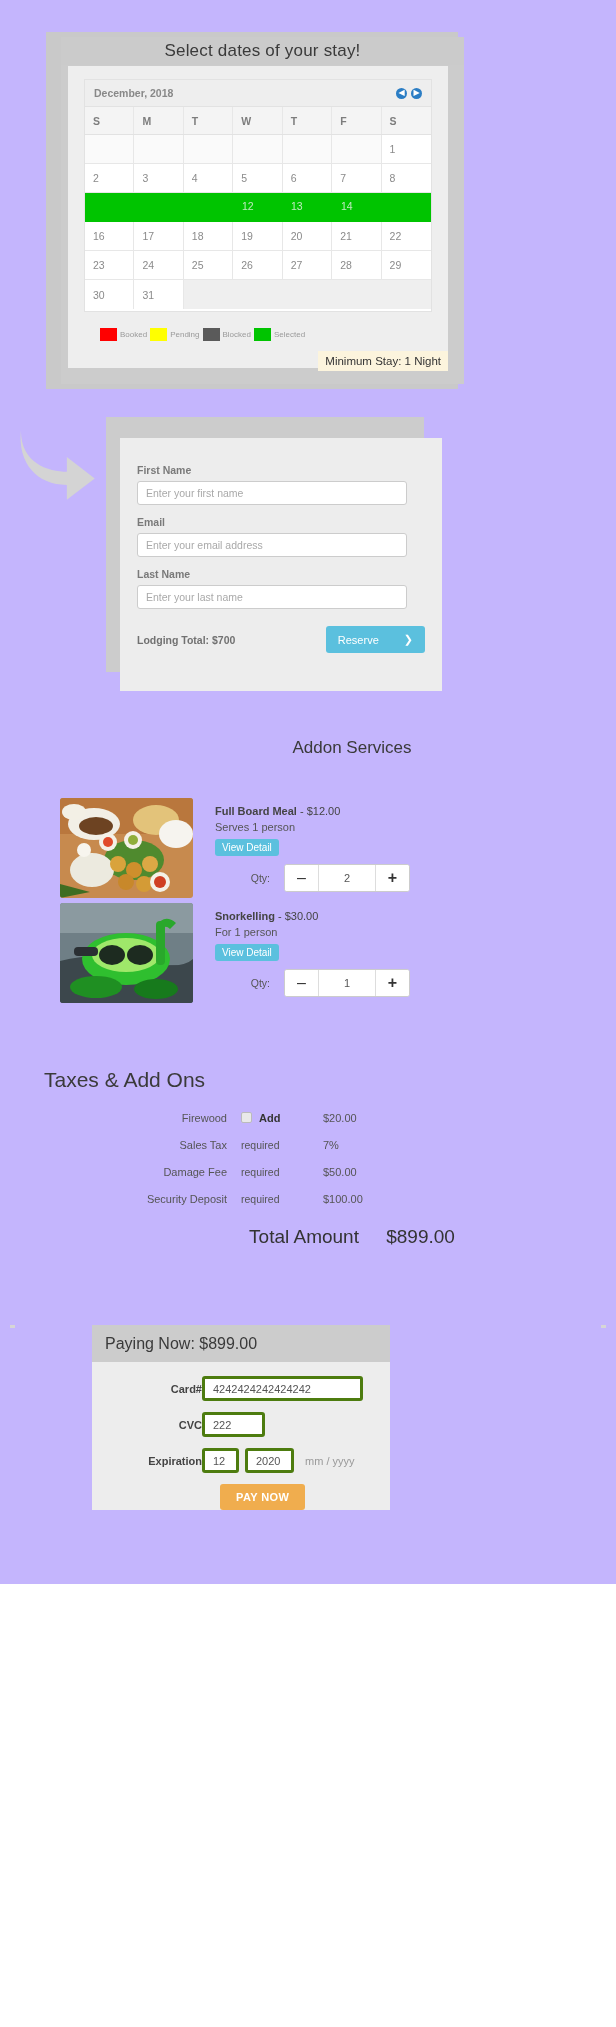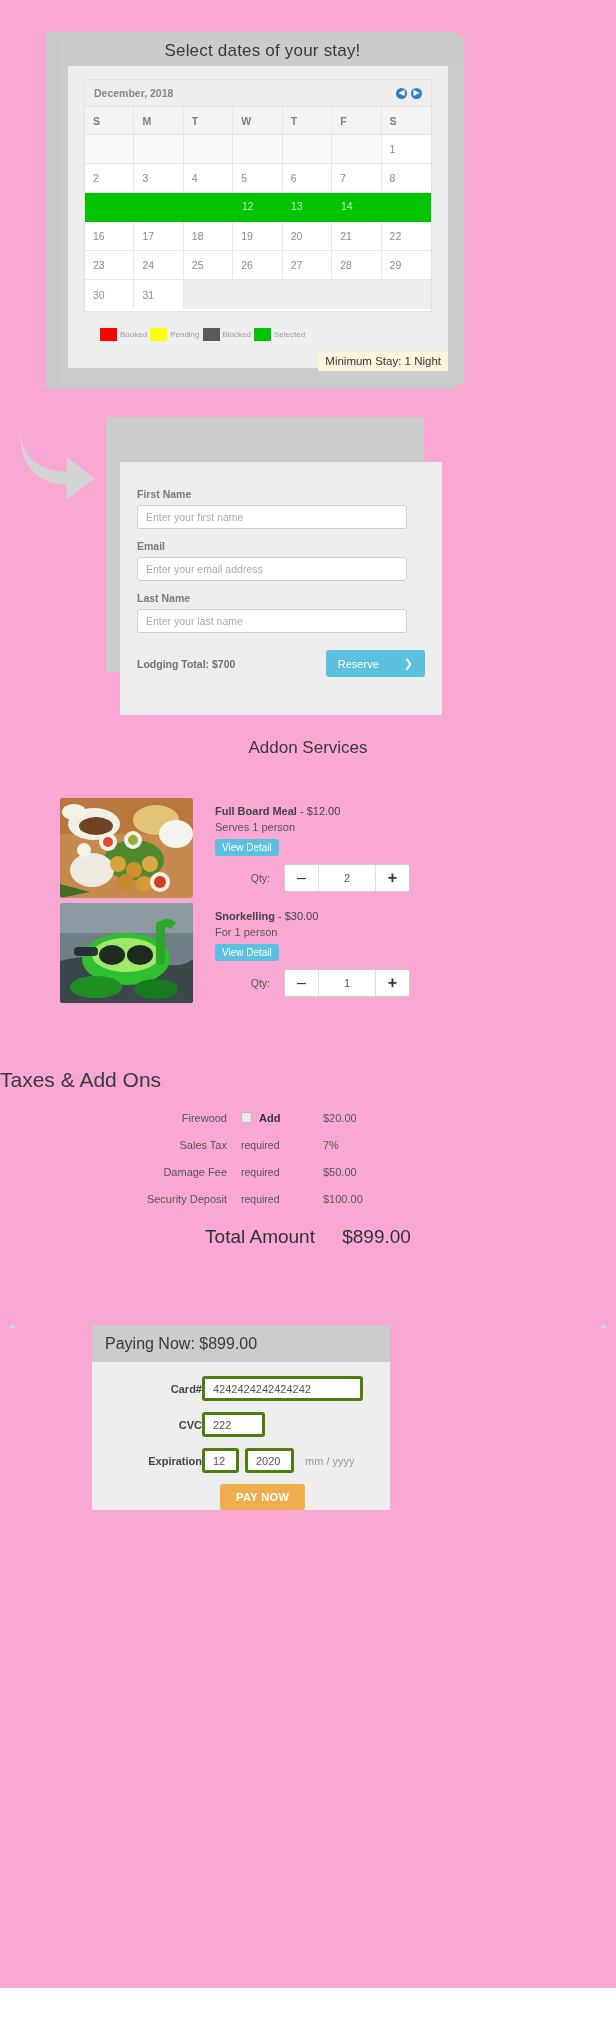--- a/index.html
+++ b/index.html
@@ -5,23 +5,24 @@
   * { box-sizing: border-box; }
   html, body {
     margin: 0; padding: 0;
     background: #ffffff;
     font-family: "Liberation Sans", sans-serif;
     color: #333;
   }
   .page {
     position: relative;
     width: 616px;
-    height: 1988px;
+    height: 1584px;
     overflow: hidden;
-    background: #f9a8d4;
+    background: #c4b5fd;
+    padding-left: 44px;
   }
 
   
   .cal-shadow-outer {
     position: absolute;
     left: 46px; top: 32px;
     width: 412px; height: 357px;
     background: #c9c9c9;
   }
   .cal-shadow-mid {
@@ -149,21 +150,21 @@
     color: #d4d4d4;
   }
   .form-shadow {
     position: absolute;
     left: 106px; top: 417px;
     width: 318px; height: 255px;
     background: #cccccc;
   }
   .form-panel {
     position: absolute;
-    left: 120px; top: 462px;
+    left: 120px; top: 438px;
     width: 322px; height: 253px;
     background: #ededed;
     padding: 26px 0 0 0;
   }
   .fld { padding: 0 17px; margin-bottom: 11px; }
   .fld-label {
     font-size: 10.5px; font-weight: bold; color: #7a7a7a;
     margin-bottom: 5px;
   }
   .fld-input {

